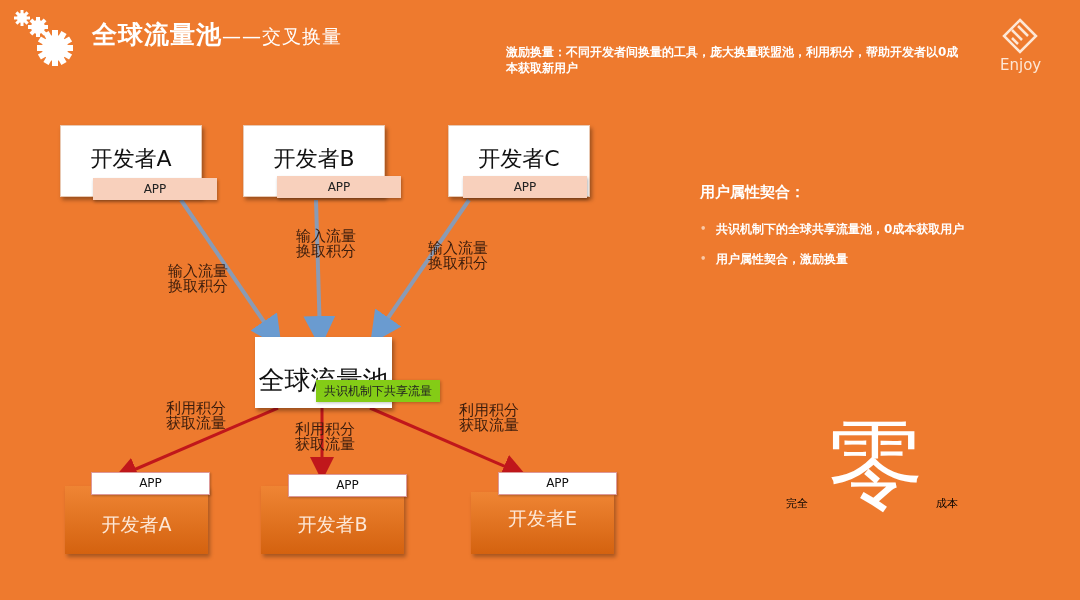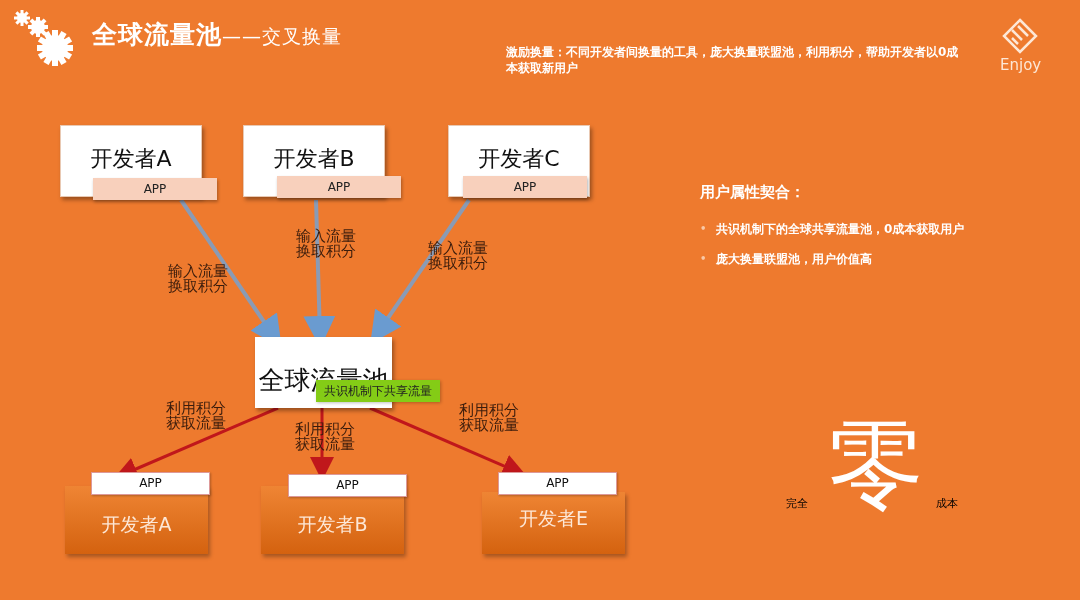--- a/index.html
+++ b/index.html
@@ -146,26 +146,26 @@
 <div class="abs dev-bot" style="left:65px;top:486px;width:143px;height:68px;">
     <div class="name">开发者A</div>
   </div>
 <div class="abs app-white" style="left:91px;top:472px;width:117px;">APP</div>
 
 <div class="abs dev-bot" style="left:261px;top:486px;width:143px;height:68px;">
     <div class="name">开发者B</div>
   </div>
 <div class="abs app-white" style="left:288px;top:474px;width:117px;">APP</div>
 
-<div class="abs dev-bot" style="left:482px;top:492px;width:143px;height:62px;">
+<div class="abs dev-bot" style="left:471px;top:492px;width:143px;height:62px;">
     <div class="name" style="top:14px;">开发者E</div>
   </div>
 <div class="abs app-white" style="left:498px;top:472px;width:117px;">APP</div>
 
 <div class="abs adv-title">用户属性契合：</div>
 <ul class="abs adv-list">
   <li>共识机制下的全球共享流量池，0成本获取用户</li>
-  <li>庞大换量联盟池，用户价值高</li>
+  <li>用户属性契合，激励换量</li>
 </ul>
 
 <div class="abs zl" style="left:786px;top:496px;">完全</div>
 <div class="abs zero">零</div>
 <div class="abs zl" style="left:936px;top:496px;">成本</div>
 
 </body></html>

